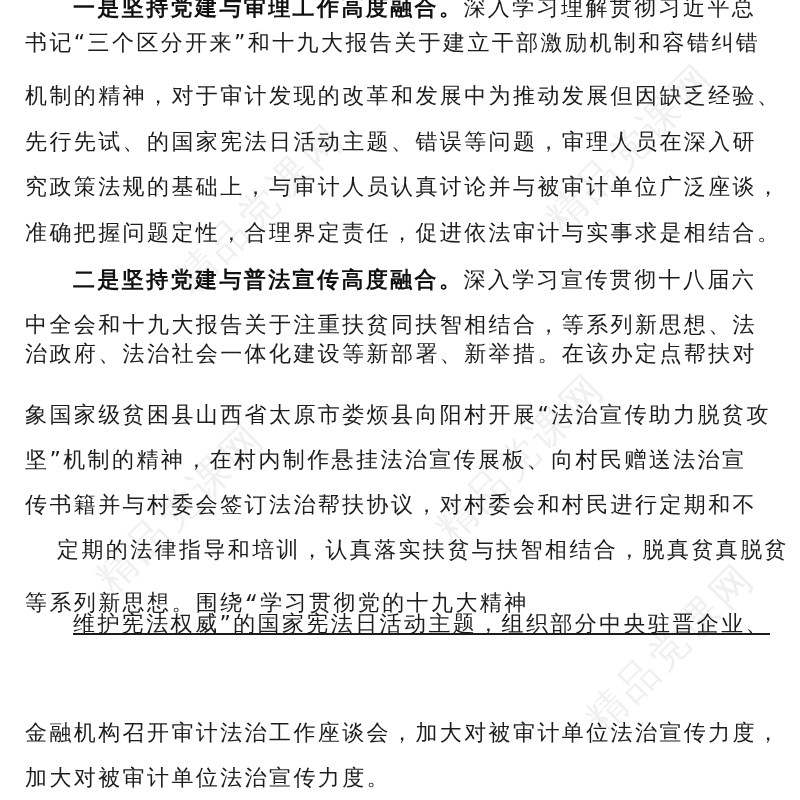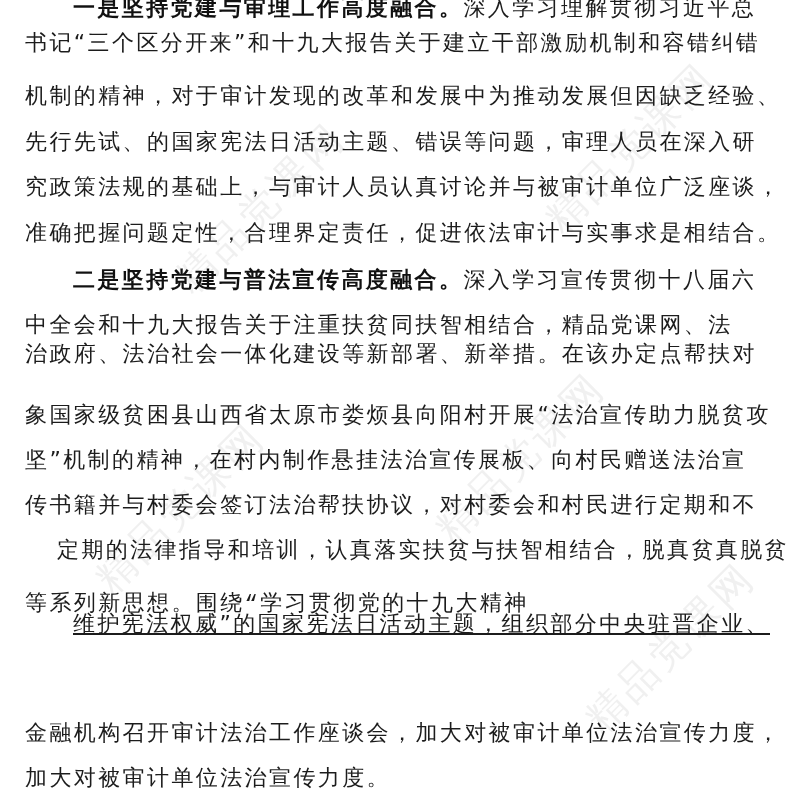--- a/index.html
+++ b/index.html
@@ -68,21 +68,21 @@
   </div>
   <div class="line" style="top:20px;">书记“三个区分开来”和十九大报告关于建立干部激励机制和容错纠错</div>
   <div class="line" style="top:73px;">机制的精神，对于审计发现的改革和发展中为推动发展但因缺乏经验、</div>
   <div class="line" style="top:119px;">先行先试、的国家宪法日活动主题、错误等问题，审理人员在深入研</div>
   <div class="line" style="top:164px;">究政策法规的基础上，与审计人员认真讨论并与被审计单位广泛座谈，</div>
   <div class="line" style="top:210px;">准确把握问题定性，合理界定责任，促进依法审计与实事求是相结合。</div>
 
   <div class="line indent" style="top:257px;">
     <span class="heading">二是坚持党建与普法宣传高度融合。</span><span>深入学习宣传贯彻十八届六</span>
   </div>
-  <div class="line" style="top:302px;">中全会和十九大报告关于注重扶贫同扶智相结合，精品党课网、法</div>
+  <div class="line" style="top:302px;">中全会和十九大报告关于注重扶贫同扶智相结合，等系列新思想、法</div>
   <div class="line" style="top:331px;text-align:center;">治政府、法治社会一体化建设等新部署、新举措。在该办定点帮扶对</div>
   <div class="line" style="top:392px;">象国家级贫困县山西省太原市娄烦县向阳村开展“法治宣传助力脱贫攻</div>
   <div class="line" style="top:437px;">坚”机制的精神，在村内制作悬挂法治宣传展板、向村民赠送法治宣</div>
   <div class="line" style="top:482px;">传书籍并与村委会签订法治帮扶协议，对村委会和村民进行定期和不</div>
   <div class="line" style="top:527px;margin-left:32px;">定期的法律指导和培训，认真落实扶贫与扶智相结合，脱真贫真脱贫</div>
   <div class="line" style="top:582px;font-family:Liberation Mono, monospace;">等系列新思想。围绕“学习贯彻党的十九大精神</div>
 
   <div class="line indent" style="top:601px;text-decoration:underline;">维护宪法权威”的国家宪法日活动主题，组织部分中央驻晋企业、</div>
   <div class="line" style="top:710px;">金融机构召开审计法治工作座谈会，加大对被审计单位法治宣传力度，</div>
   <div class="line" style="top:755px;">加大对被审计单位法治宣传力度。</div>

